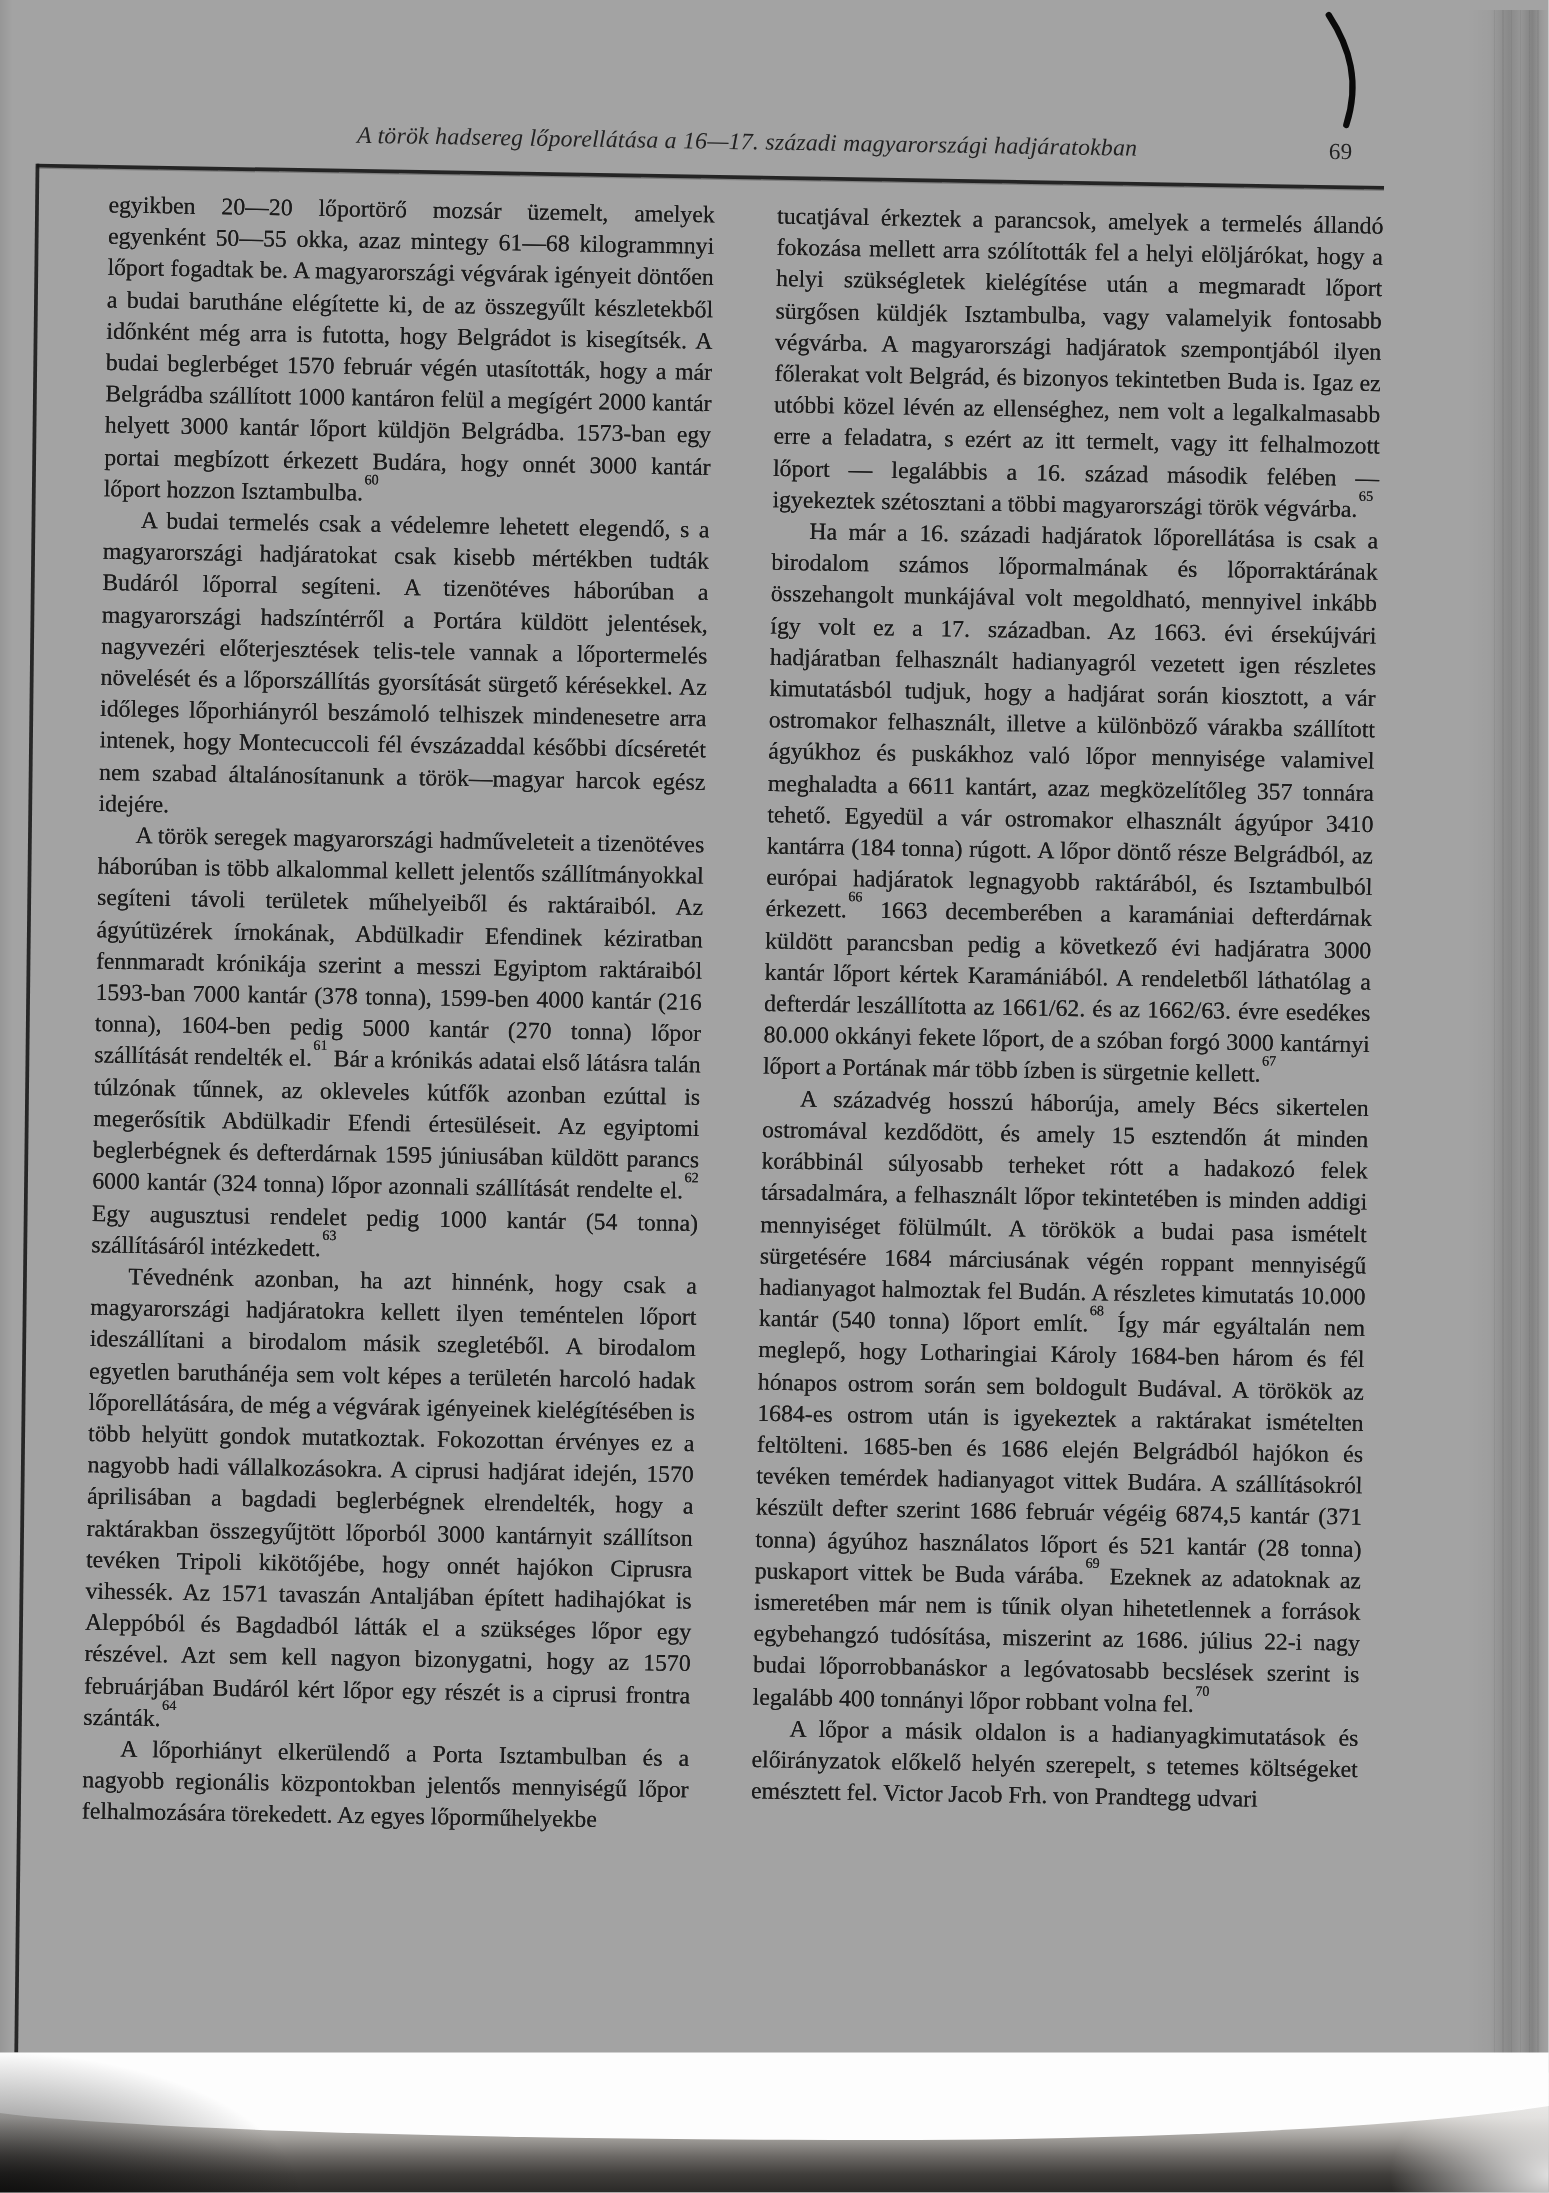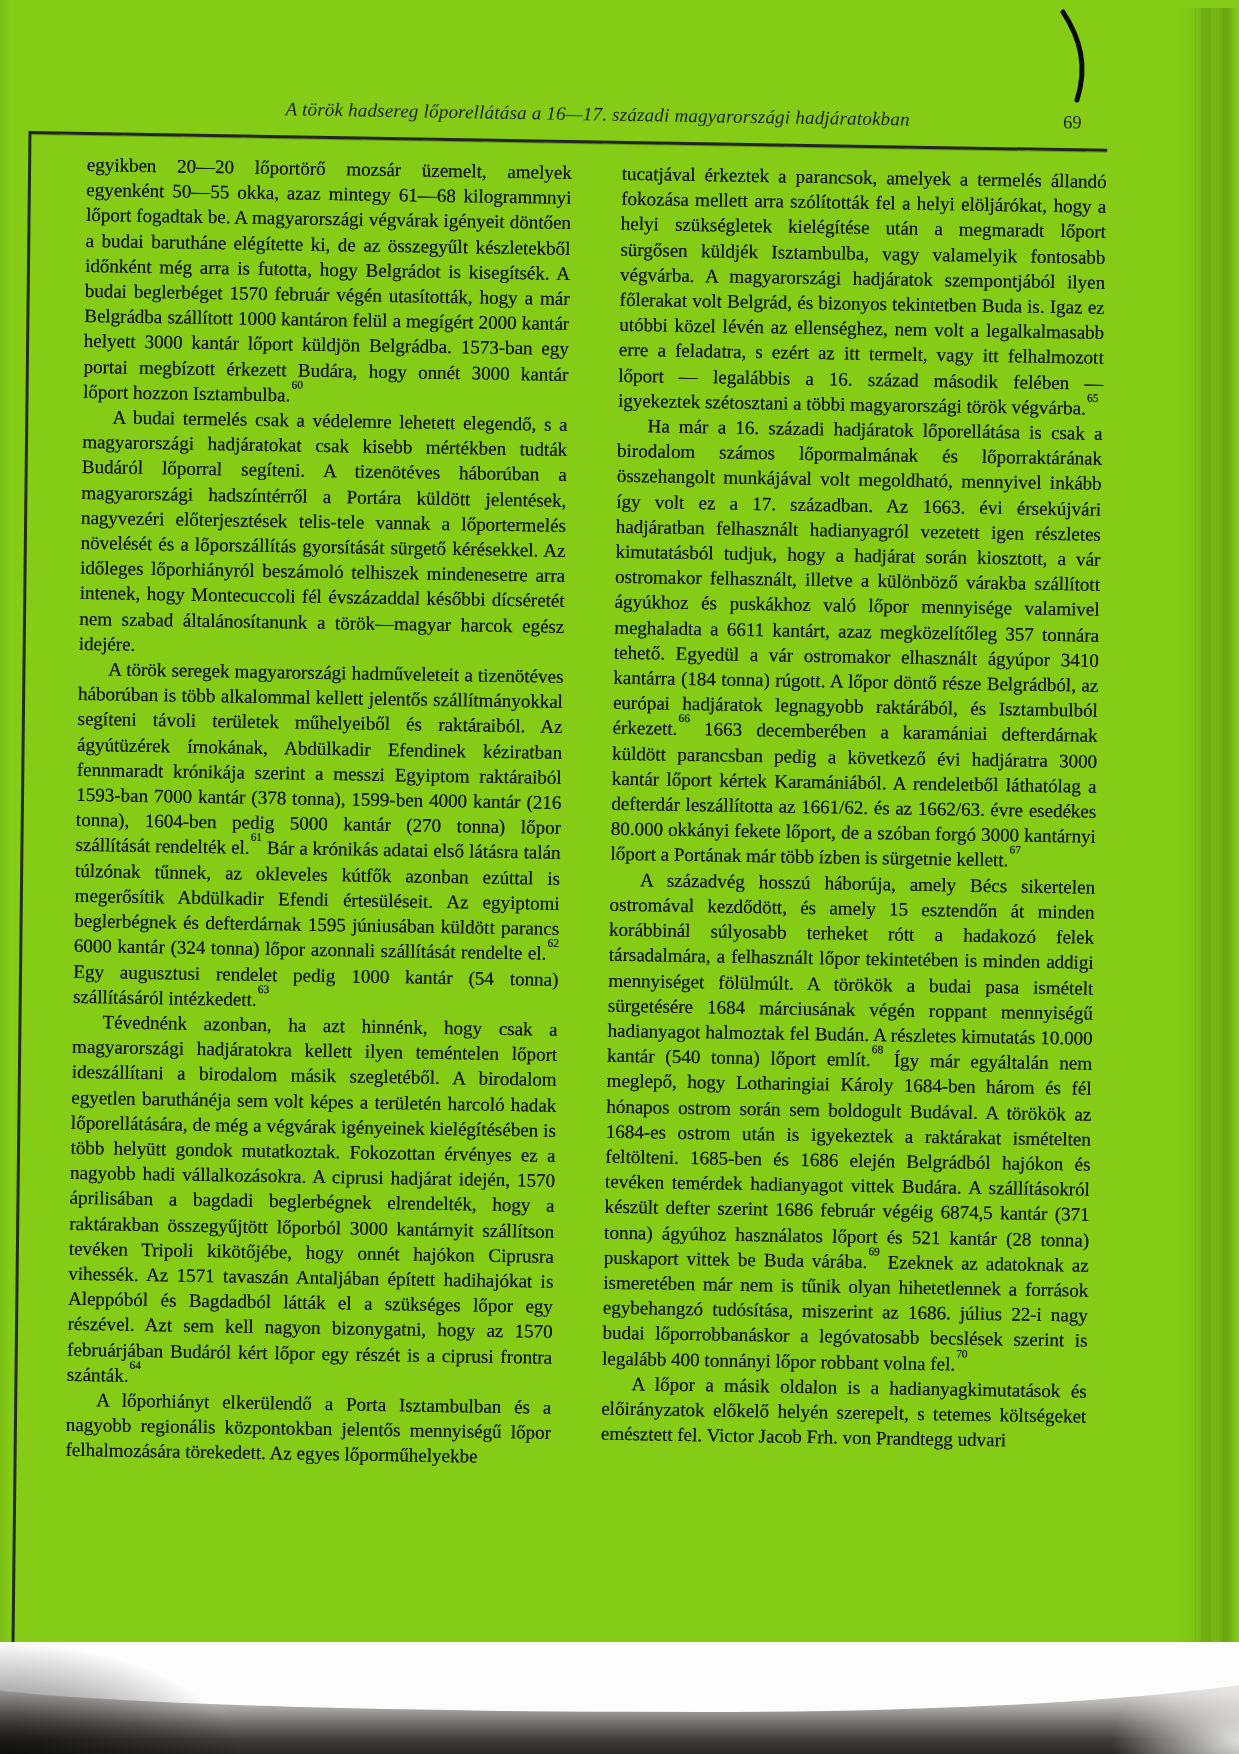--- a/index.html
+++ b/index.html
@@ -10,21 +10,21 @@
   body {
     position: relative;
     width: 1239px;
     height: 1754px;
     overflow: hidden;
     font-family: "Liberation Serif", "DejaVu Serif", serif;
   }
   .scan-page {
     position: absolute;
     inset: 0;
-    background: #84cc16;
+    background: #a3a3a3;
   }
   
   .left-edge-shade {
     position: absolute;
     left: 0; top: 0;
     width: 10px; height: 100%;
     background: linear-gradient(to right, rgba(0,0,0,0.08), rgba(0,0,0,0));
   }
   
   .content {

